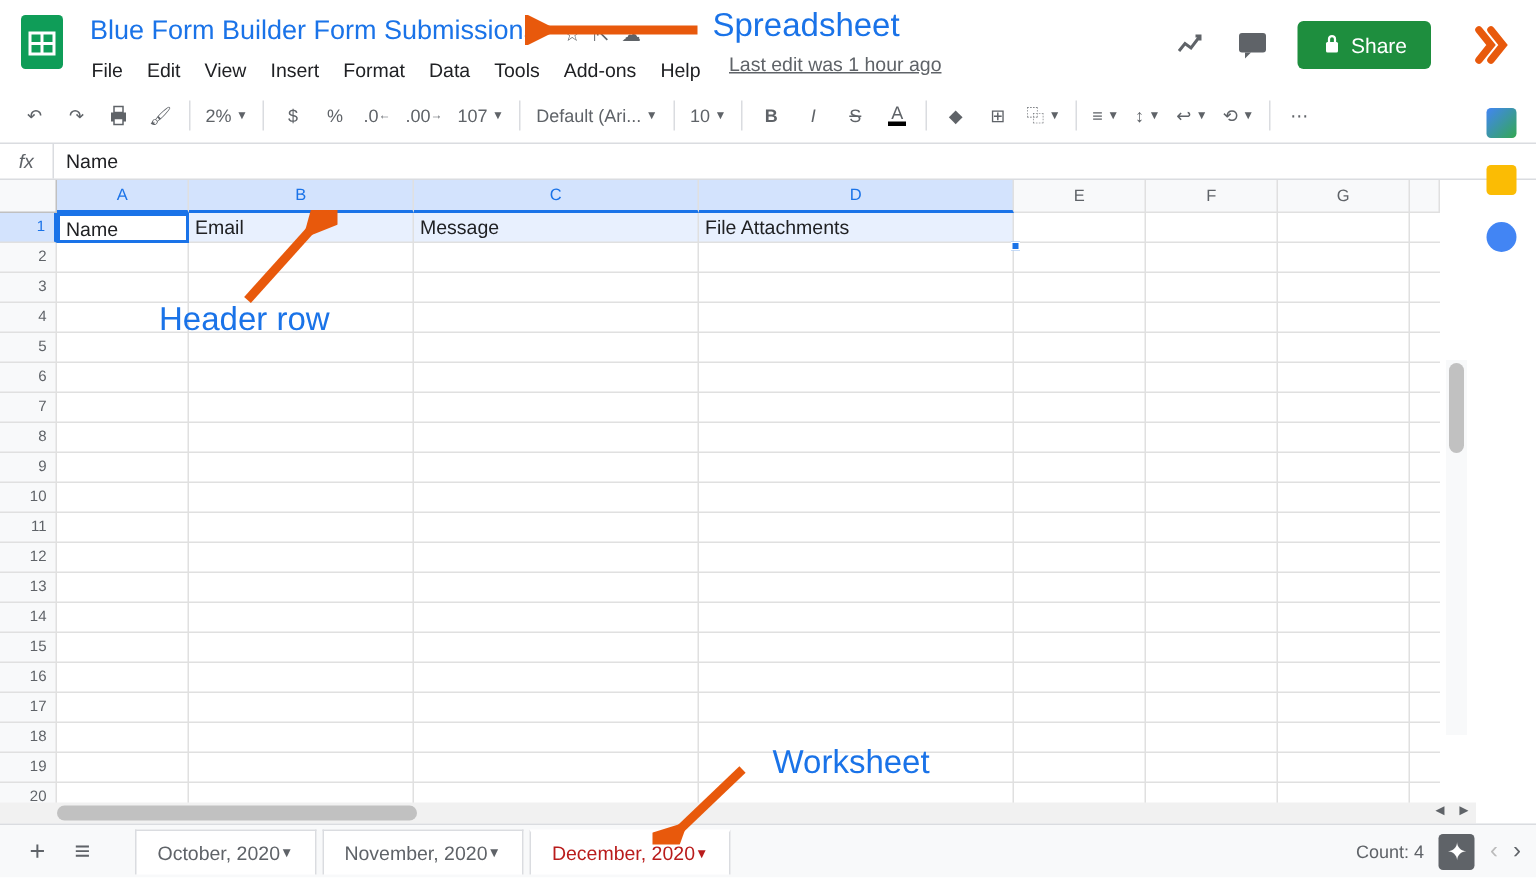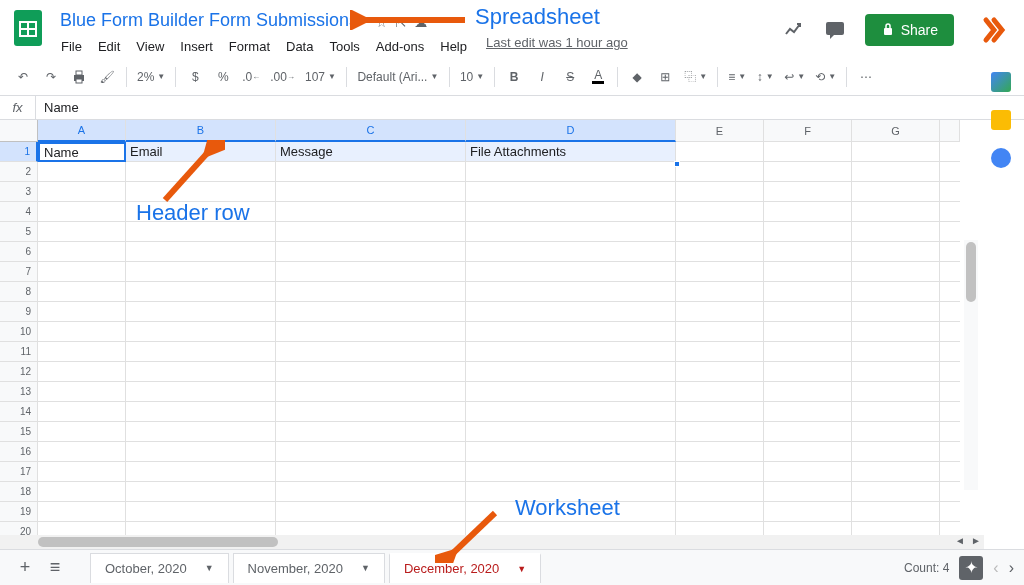--- a/index.html
+++ b/index.html
@@ -43,21 +43,21 @@
   .row-hdr.sel { background: #d3e3fd; color: #1a73e8; border-right: 2px solid #1a73e8; }
   .cell { border-right: 1px solid #e0e0e0; border-bottom: 1px solid #e0e0e0; height: 20px; padding: 0 4px; font-size: 13px; display: flex; align-items: center; overflow: hidden; white-space: nowrap; }
   .row-hdr { height: 20px; justify-content: flex-end; padding-right: 6px; font-size: 10px;}
   .cell.seld { background: #e8f0fe; }
   .cell.active { border: 2px solid #1a73e8; background: #fff; }
   .sel-handle { position: absolute; width: 6px; height: 6px; background: #1a73e8; border: 1px solid #fff; }
 
   
   .tabs-bar { position: absolute; bottom: 0; left: 0; right: 0; height: 36px; background: #f8f9fa; border-top: 1px solid #dadce0; display: flex; align-items: center; padding: 0 10px; }
   .tab-ctl { width: 30px; height: 30px; display: flex; align-items: center; justify-content: center; color: #5f6368; cursor: pointer; border-radius: 3px; font-size: 18px;}
-  .tab { padding: 0 14px; height: 30px; display: flex; align-items: center; gap: 18px; background: #fff; border: 1px solid #dadce0; border-bottom: none; border-radius: 0; margin-right: 4px; font-size: 13px; color: #5f6368; cursor: pointer; }
+  .tab { padding: 0 14px; height: 30px; display: flex; align-items: center; gap: 0; background: #fff; border: 1px solid #dadce0; border-bottom: none; border-radius: 0; margin-right: 4px; font-size: 13px; color: #5f6368; cursor: pointer; }
   .tab .caret { font-size: 9px; }
   .tab.active { color: #b91c1c; font-weight: 500; border-top: 2px solid transparent; }
   .tabs-right { margin-left: auto; display: flex; align-items: center; gap: 10px; font-size: 12px; color: #5f6368;}
   .explore { width: 24px; height: 24px; background: #5f6368; border-radius: 3px; display:flex;align-items:center;justify-content:center;color:#fff;font-size:16px;}
 
   
   .side-panel { position: absolute; right: 0; top: 60px; width: 46px; display: flex; flex-direction: column; align-items: center; gap: 18px; padding-top: 12px; }
   .sp-icon { width: 20px; height: 20px; border-radius: 3px; }
 
   
@@ -448,21 +448,21 @@
 <div class="anno" style="left:475px; top:4px;">Spreadsheet</div>
 
 <svg class="arrow" style="left:155px; top:140px;" width="70" height="70">
     <defs>
       <marker id="ah2" markerWidth="10" markerHeight="10" refX="2" refY="5" orient="auto">
         <path d="M10 0 L0 5 L10 10 Z" fill="#e8590c"></path>
       </marker>
     </defs>
     <line x1="10" y1="60" x2="55" y2="10" stroke="#e8590c" stroke-width="6" marker-end="url(#ah2)"></line>
   </svg>
-<div class="anno" style="left:136px; top:200px;">Header row</div>
+<div class="anno" style="left:106px; top:200px;">Header row</div>
 
 <svg class="arrow" style="left:435px; top:508px;" width="70" height="55">
     <defs>
       <marker id="ah3" markerWidth="10" markerHeight="10" refX="2" refY="5" orient="auto">
         <path d="M10 0 L0 5 L10 10 Z" fill="#e8590c"></path>
       </marker>
     </defs>
     <line x1="60" y1="5" x2="15" y2="48" stroke="#e8590c" stroke-width="6" marker-end="url(#ah3)"></line>
   </svg>
 <div class="anno" style="left:515px; top:495px;">Worksheet</div>

